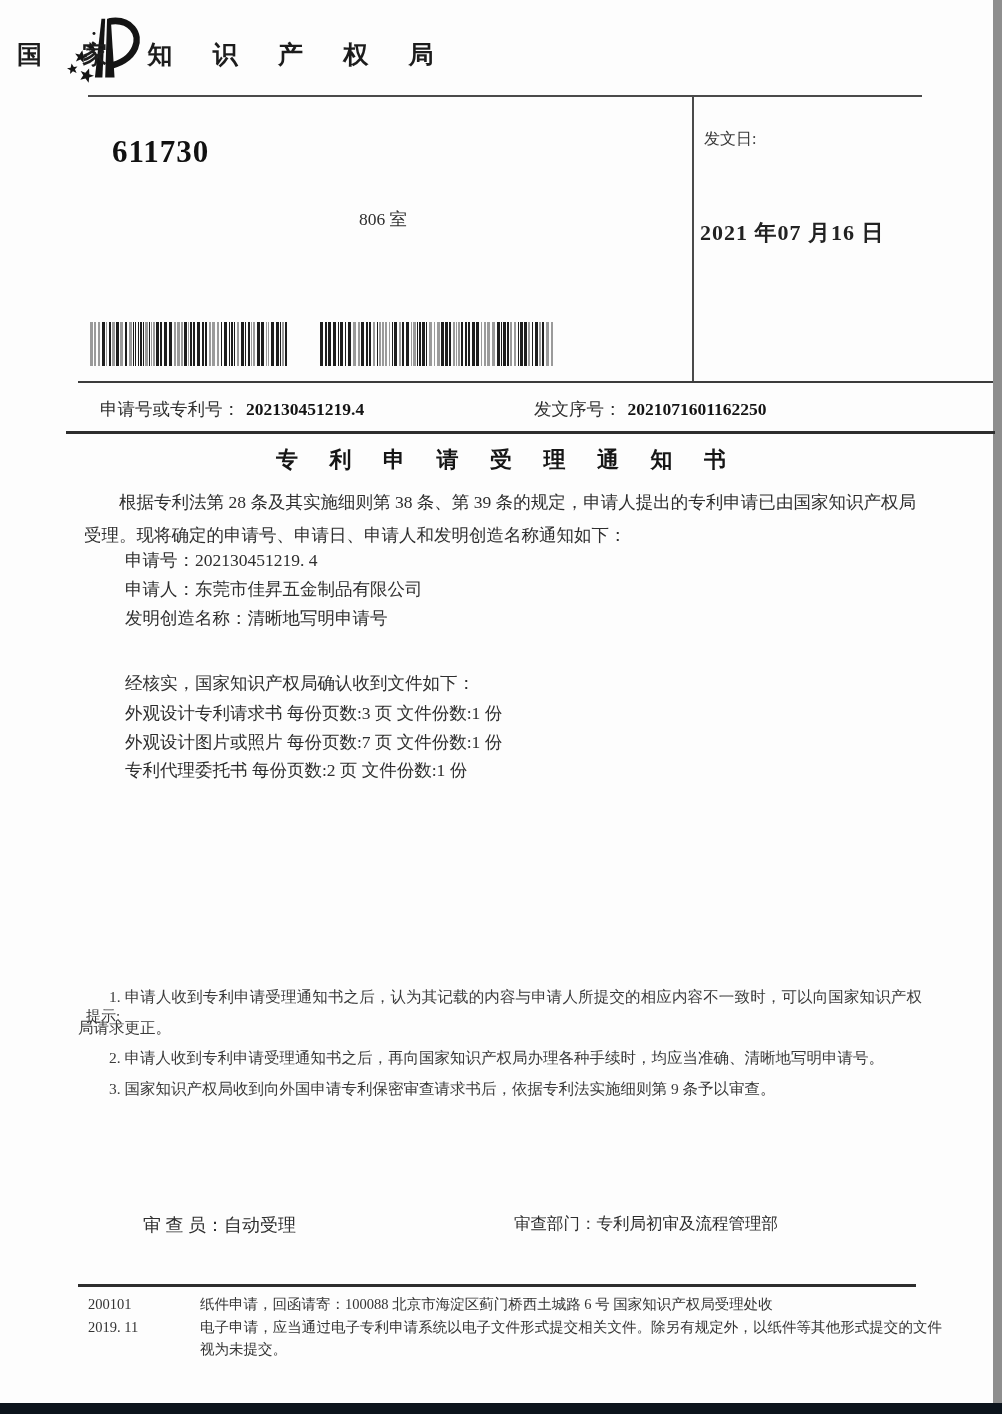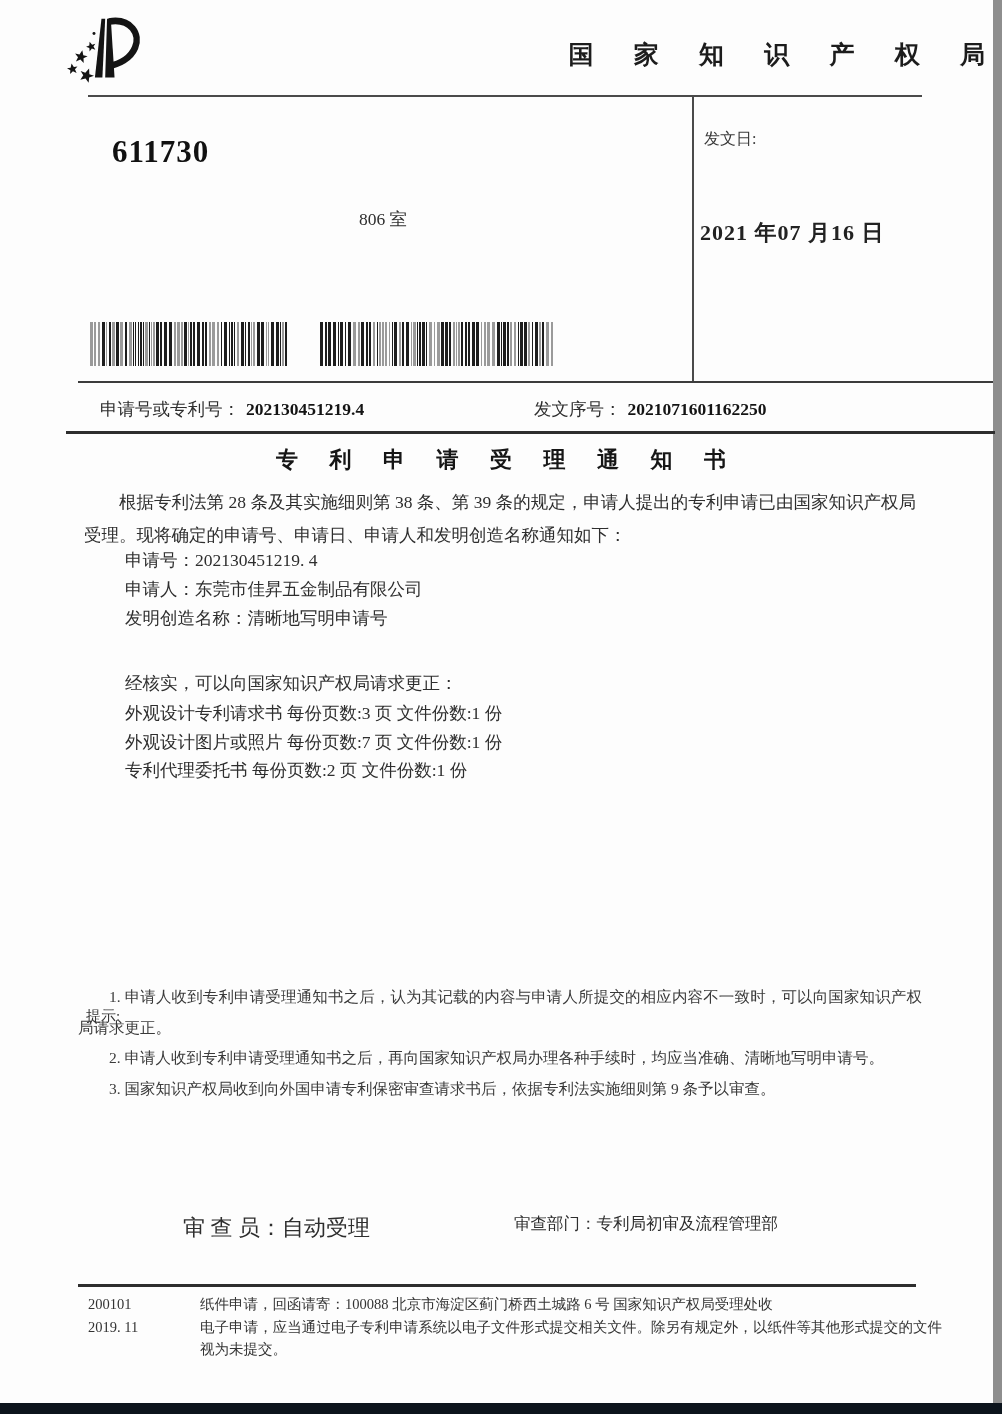--- a/index.html
+++ b/index.html
@@ -19,21 +19,21 @@
   
   .hr{background:#4a4a4a;}
   .hr-header{left:88px;top:95px;width:834px;height:2px;}
   .vline{left:692px;top:96px;width:2px;height:286px;background:#4a4a4a;}
   .hr-mid{left:78px;top:381px;width:915px;height:2px;background:#3c3c3c;}
   .hr-thick{left:66px;top:431px;width:929px;height:3px;background:#2e2e2e;}
   .hr-footer{left:78px;top:1284px;width:838px;height:3px;background:#2e2e2e;}
   
   .logo{left:64px;top:14px;width:88px;height:84px;}
   .agency-title{
-    left:0;top:38px;width:1002px;text-align:right;
+    left:0;top:38px;width:1002px;text-align:left;
     font-size:25px;font-weight:bold;letter-spacing:17px;color:#1c1c1c;
     text-indent:17px;
   }
   
   .mail-code{left:112px;top:134px;font-size:31px;font-weight:bold;color:#111;letter-spacing:1px;}
   .addr1{left:102px;top:177px;font-size:17.5px;}
   .addr2{left:102px;top:207px;width:562px;text-align:center;font-size:17.5px;}
   .addr3{left:128px;top:233px;font-size:17.5px;}
   
   .dispatch-label{left:704px;top:129px;font-size:16px;color:#3a3a3a;}
@@ -54,21 +54,21 @@
   }
   .intro{left:84px;top:486px;width:832px;font-size:17.5px;line-height:33px;text-align:justify;text-indent:35px;}
   .fields{left:125px;top:546px;font-size:17.5px;line-height:29px;}
   .recv-intro{left:125px;top:671px;font-size:17.5px;}
   .docs{left:125px;top:699px;font-size:17.5px;line-height:28.5px;}
   
   .tips-label{left:86px;top:959px;font-size:15px;color:#333;margin-top:48px;}
   .tips{left:78px;top:982px;width:844px;font-size:15.5px;line-height:30.5px;text-align:justify;color:#3a3a3a;}
   .tips .tip{text-indent:31px;}
   
-  .examiner-left{left:143px;top:1213px;font-size:22px;margin-left:40px;}
+  .examiner-left{left:143px;top:1213px;font-size:18px;}
   .examiner-right{left:514px;top:1213px;font-size:16.5px;}
   
   .footer-codes{left:88px;top:1293px;font-size:14.5px;line-height:22.5px;color:#333;}
   .footer-text{left:200px;top:1293px;width:742px;font-size:14.5px;line-height:22.5px;color:#333;text-align:justify;}
 </style>
 </head>
 <body>
 
 <div class="page">
 
@@ -237,21 +237,21 @@
 
   <div class="abs notice-title">专 利 申 请 受 理 通 知 书</div>
   <div class="abs intro">根据专利法第 28 条及其实施细则第 38 条、第 39 条的规定，申请人提出的专利申请已由国家知识产权局受理。现将确定的申请号、申请日、申请人和发明创造名称通知如下：</div>
 
   <div class="abs fields">
     <div><span>申请号：</span><span>202130451219. 4</span></div>
     <div><span>申请人：</span><span>东莞市佳昇五金制品有限公司</span></div>
     <div><span>发明创造名称：</span><span>清晰地写明申请号</span></div>
   </div>
 
-  <div class="abs recv-intro">经核实，可以向国家知识产权局请求更正：</div>
+  <div class="abs recv-intro">经核实，国家知识产权局确认收到文件如下：</div>
   <div class="abs docs">
     <div>外观设计专利请求书  每份页数:3 页  文件份数:1 份</div>
     <div>外观设计图片或照片  每份页数:7 页  文件份数:1 份</div>
     <div>专利代理委托书  每份页数:2 页  文件份数:1 份</div>
   </div>
 
   <div class="abs tips-label">提示:</div>
   <div class="abs tips">
     <div class="tip">1. 申请人收到专利申请受理通知书之后，认为其记载的内容与申请人所提交的相应内容不一致时，可以向国家知识产权局请求更正。</div>
     <div class="tip">2. 申请人收到专利申请受理通知书之后，再向国家知识产权局办理各种手续时，均应当准确、清晰地写明申请号。</div>

